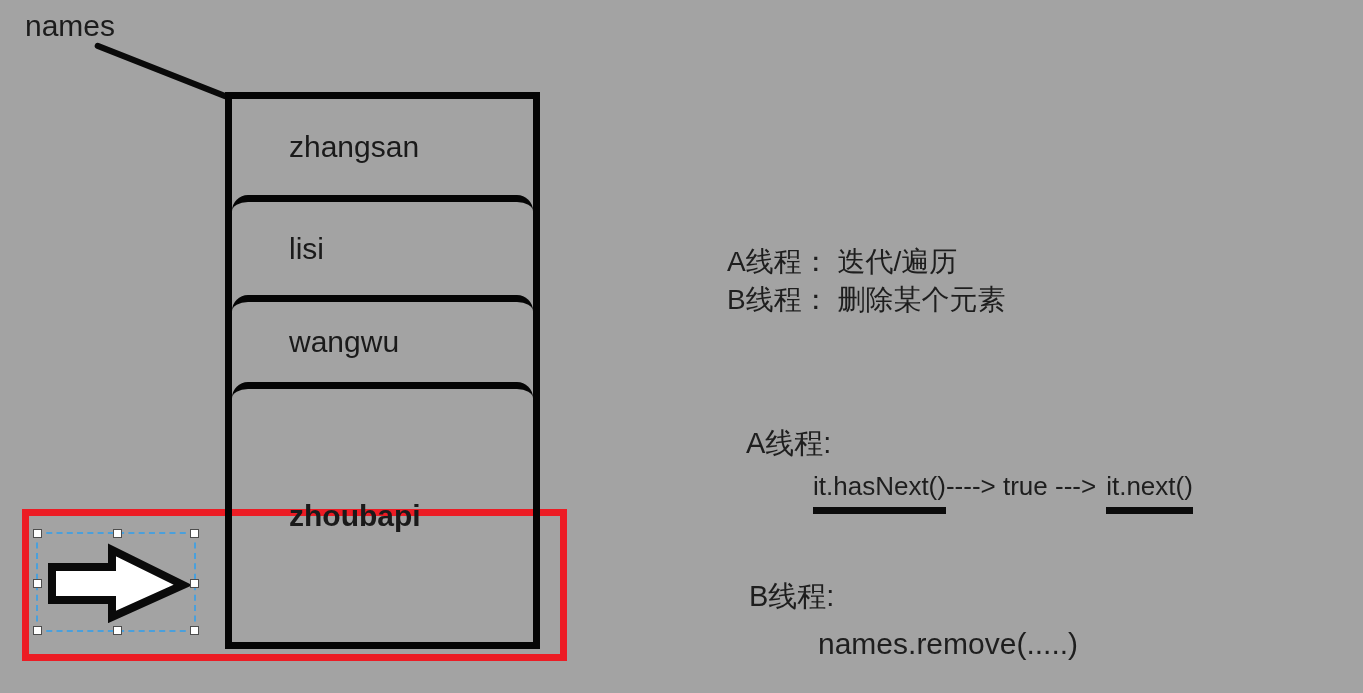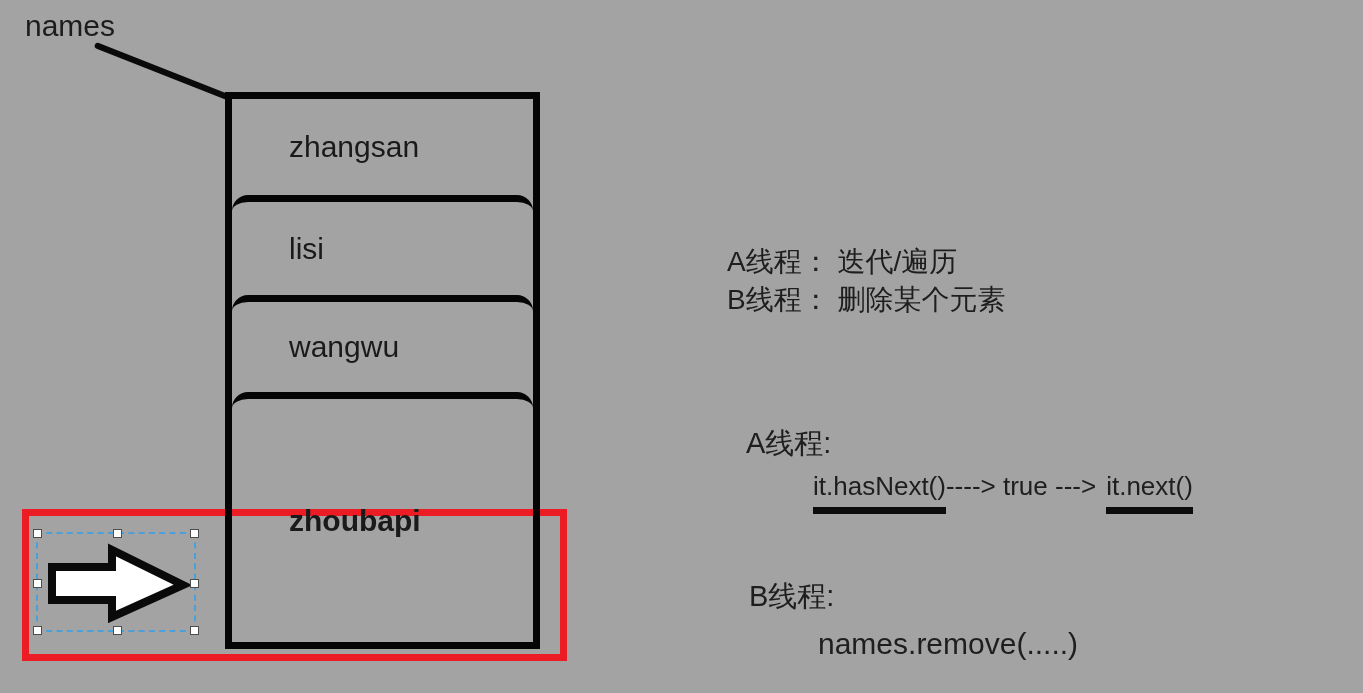--- a/index.html
+++ b/index.html
@@ -57,21 +57,21 @@
     display: flex;
     align-items: center;
     padding-left: 57px;
     font-size: 30px;
     color: #1a1a1a;
     box-sizing: border-box;
   }
   .list-row + .list-row { border-top: 7px solid #050505; border-radius: 16px; }
   .r1 { height: 96px; }
   .r2 { height: 100px; }
-  .r3 { height: 97px; }
+  .r3 { height: 87px; }
   .r4 { height: 121px; }
   .r5 { flex: 1; font-weight: bold; }
 
   
   .selection-box {
     left: 36px; top: 532px;
     width: 160px; height: 100px;
     box-sizing: border-box;
     border: 2px dashed #4aa0dc;
     z-index: 4;

